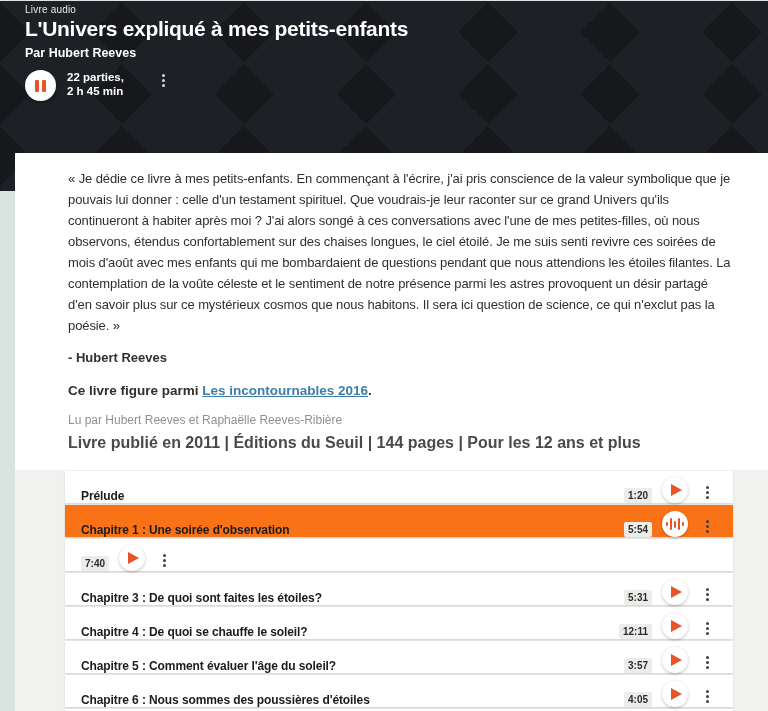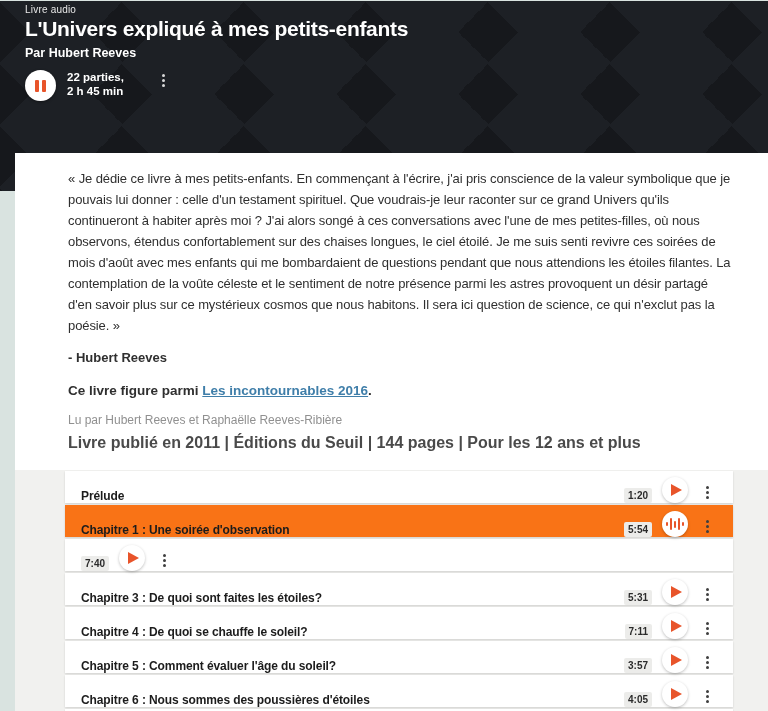--- a/index.html
+++ b/index.html
@@ -174,21 +174,21 @@
 
     </button>
     <button class="row-kebab" aria-label="Options">
       <span></span>
             <span></span>
             <span></span>
     </button>
   </div>
         <div class="chapter-row">
     <span class="chapter-title">Chapitre 4 : De quoi se chauffe le soleil?</span>
-    <span class="duration">7:11</span>
+    <span class="duration">12:11</span>
     <button class="row-btn" aria-label="Lecture">
       <span class="play-tri"></span>
 
     </button>
     <button class="row-kebab" aria-label="Options">
       <span></span>
             <span></span>
             <span></span>
     </button>
   </div>

